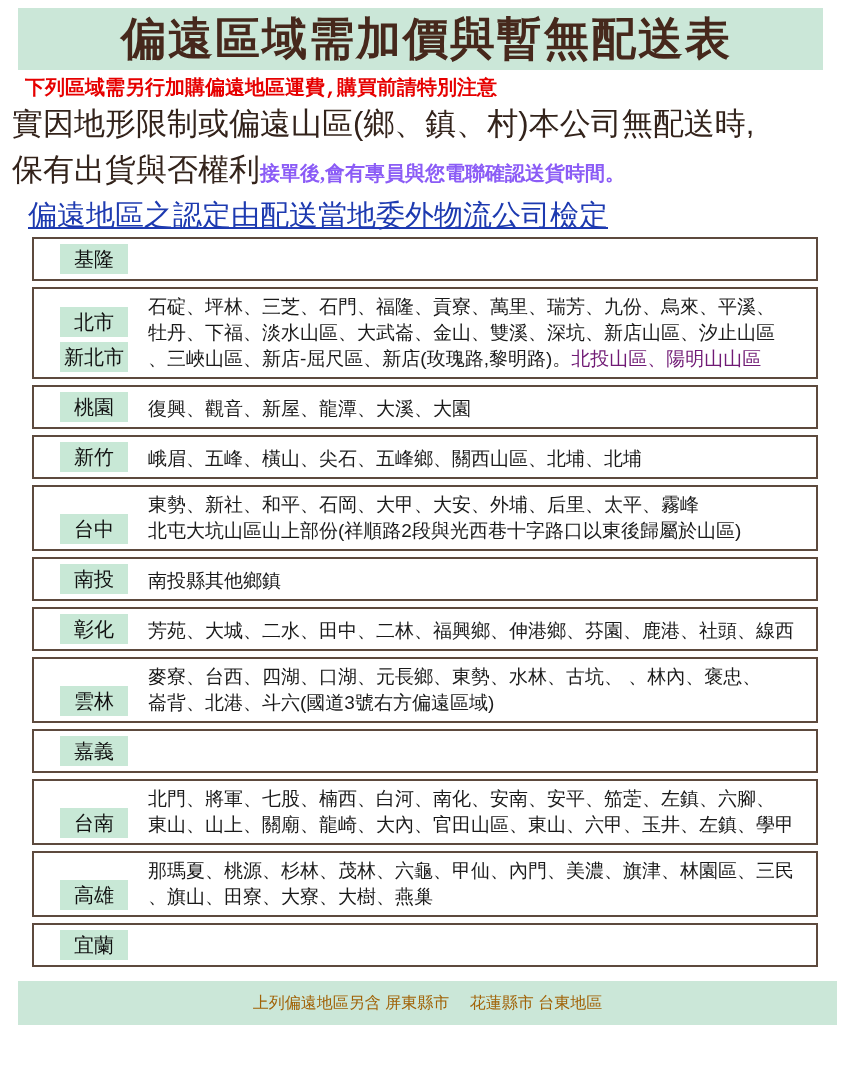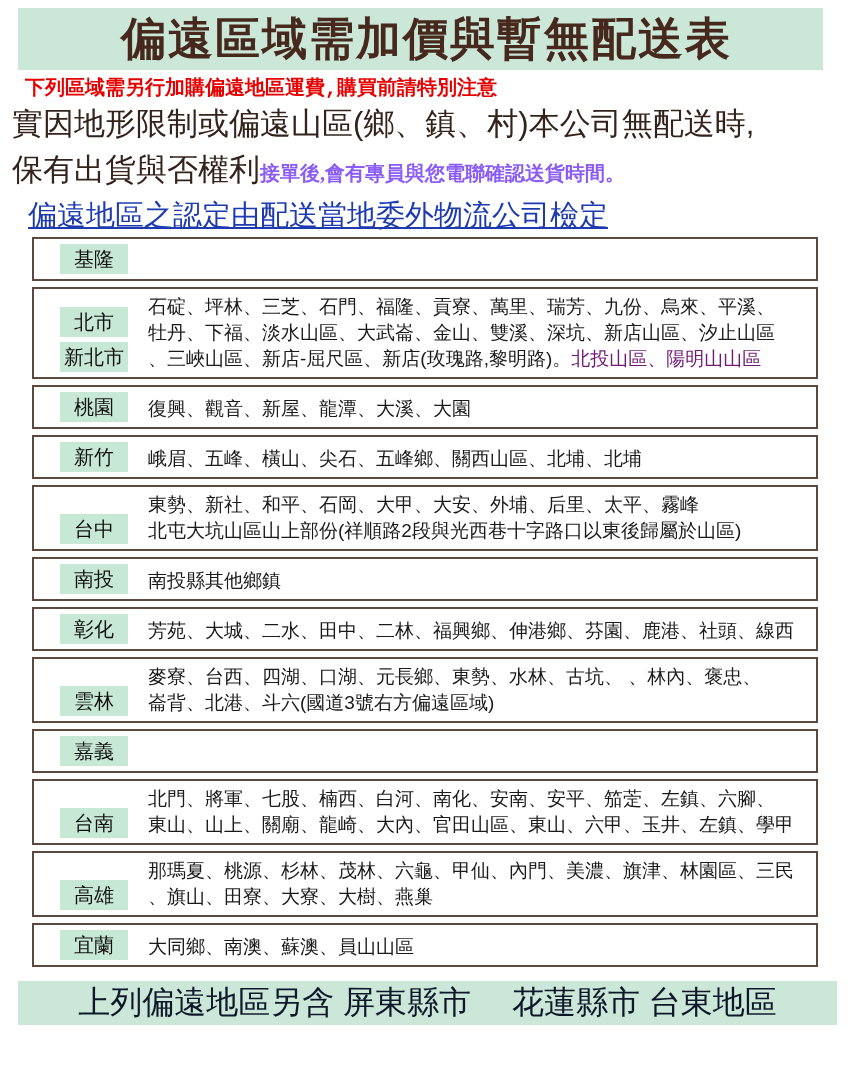--- a/index.html
+++ b/index.html
@@ -46,21 +46,21 @@
     text-align:center;white-space:nowrap;
   }
   .content{flex:1;min-width:0;}
   .cline{font-size:19px;line-height:26px;color:#1a1a1a;white-space:nowrap;}
   .cline .muted{color:#701a75;}
   .footer-banner{
     margin:14px 0 0 18px;width:819px;height:44px;background:#cbe7d8;
     display:flex;align-items:center;justify-content:center;
   }
   .footer-text{
-    font-size:32px;color:#0f172a;white-space:pre-wrap;
+    font-size:16px;color:#a16207;white-space:pre-wrap;
   }
 </style>
 </head>
 <body>
 
 <div class="top-banner">
   <div class="page-title">偏遠區域需加價與暫無配送表</div>
 </div>
 
 <div class="warning">下列區域需另行加購偏遠地區運費,購買前請特別注意</div>
@@ -158,21 +158,18 @@
       </div>
       <div class="content">
         <div class="cline"><span>那瑪夏、桃源、杉林、茂林、六龜、甲仙、內門、美濃、旗津、林園區、三民</span></div>
         <div class="cline"><span>、旗山、田寮、大寮、大樹、燕巢</span></div>
       </div>
     </div>
     <div class="row">
       <div class="labels">
         <div class="label">宜蘭</div>
       </div>
-      <div class="content">
-        <div class="cline"><span>大同鄉、南澳、蘇澳、員山山區</span></div>
-      </div>
     </div>
   </div>
 
 <div class="footer-banner">
   <div class="footer-text">上列偏遠地區另含 屏東縣市　 花蓮縣市 台東地區</div>
 </div>
 
 </body></html>

